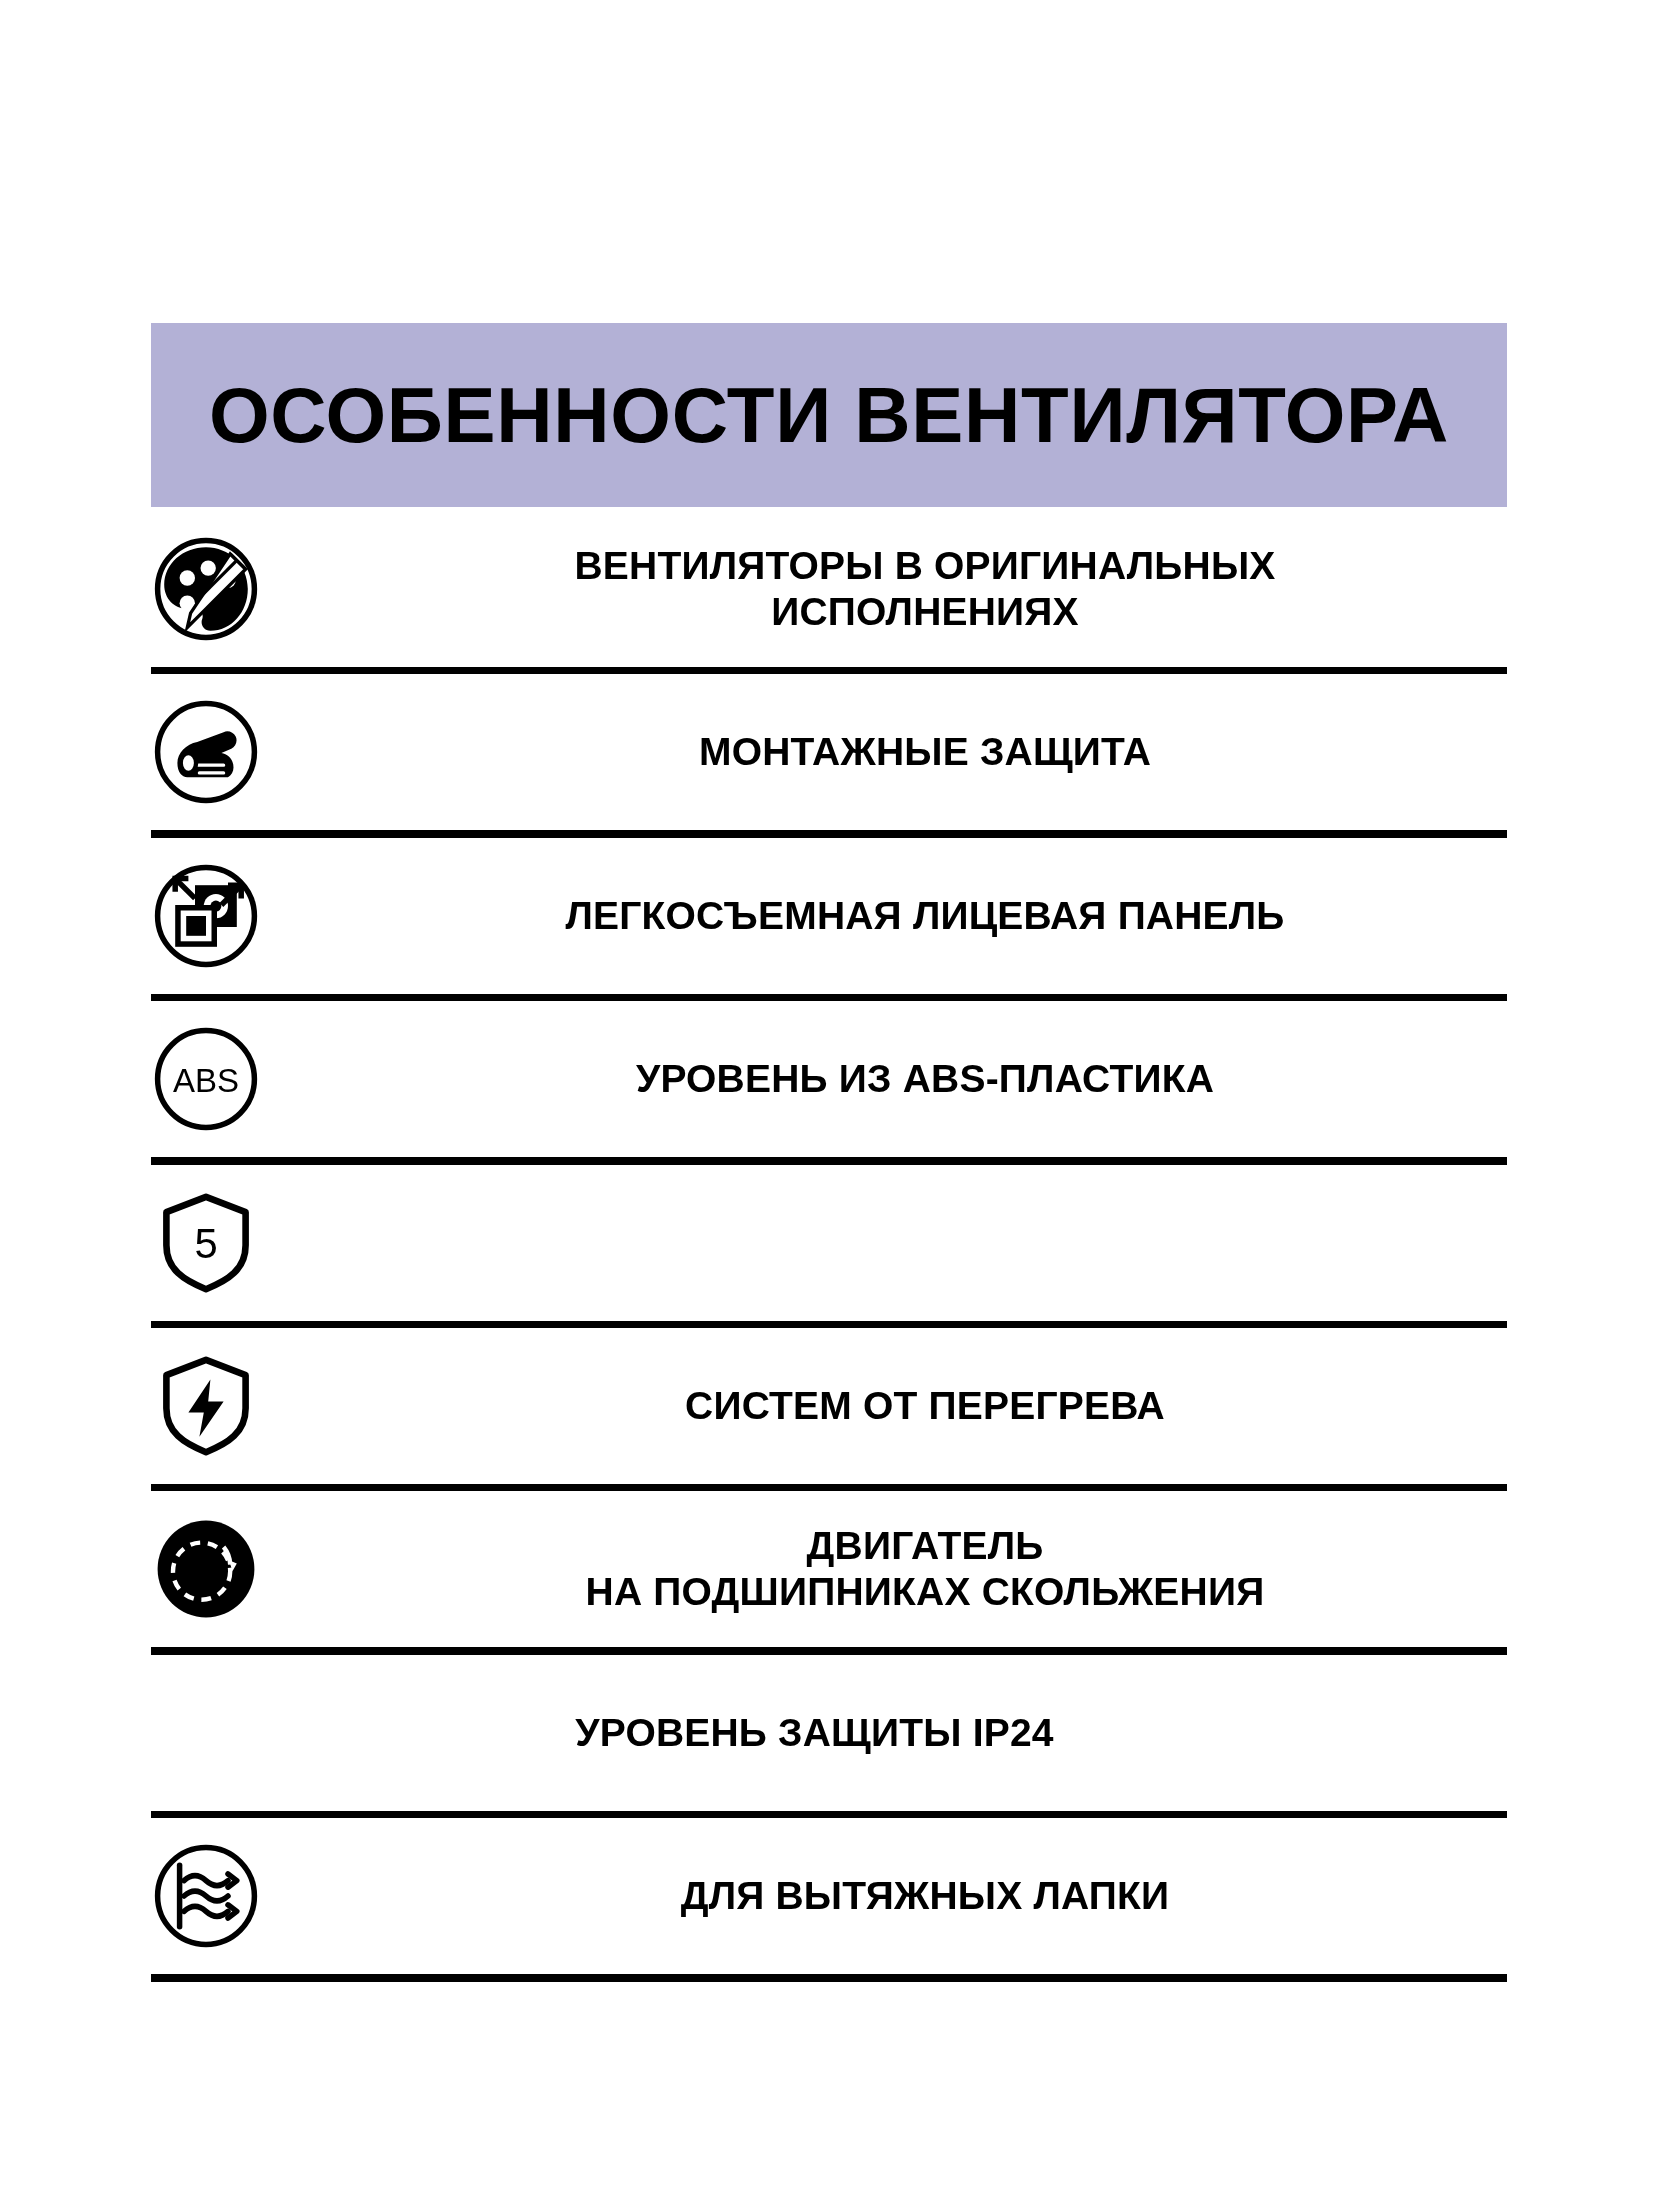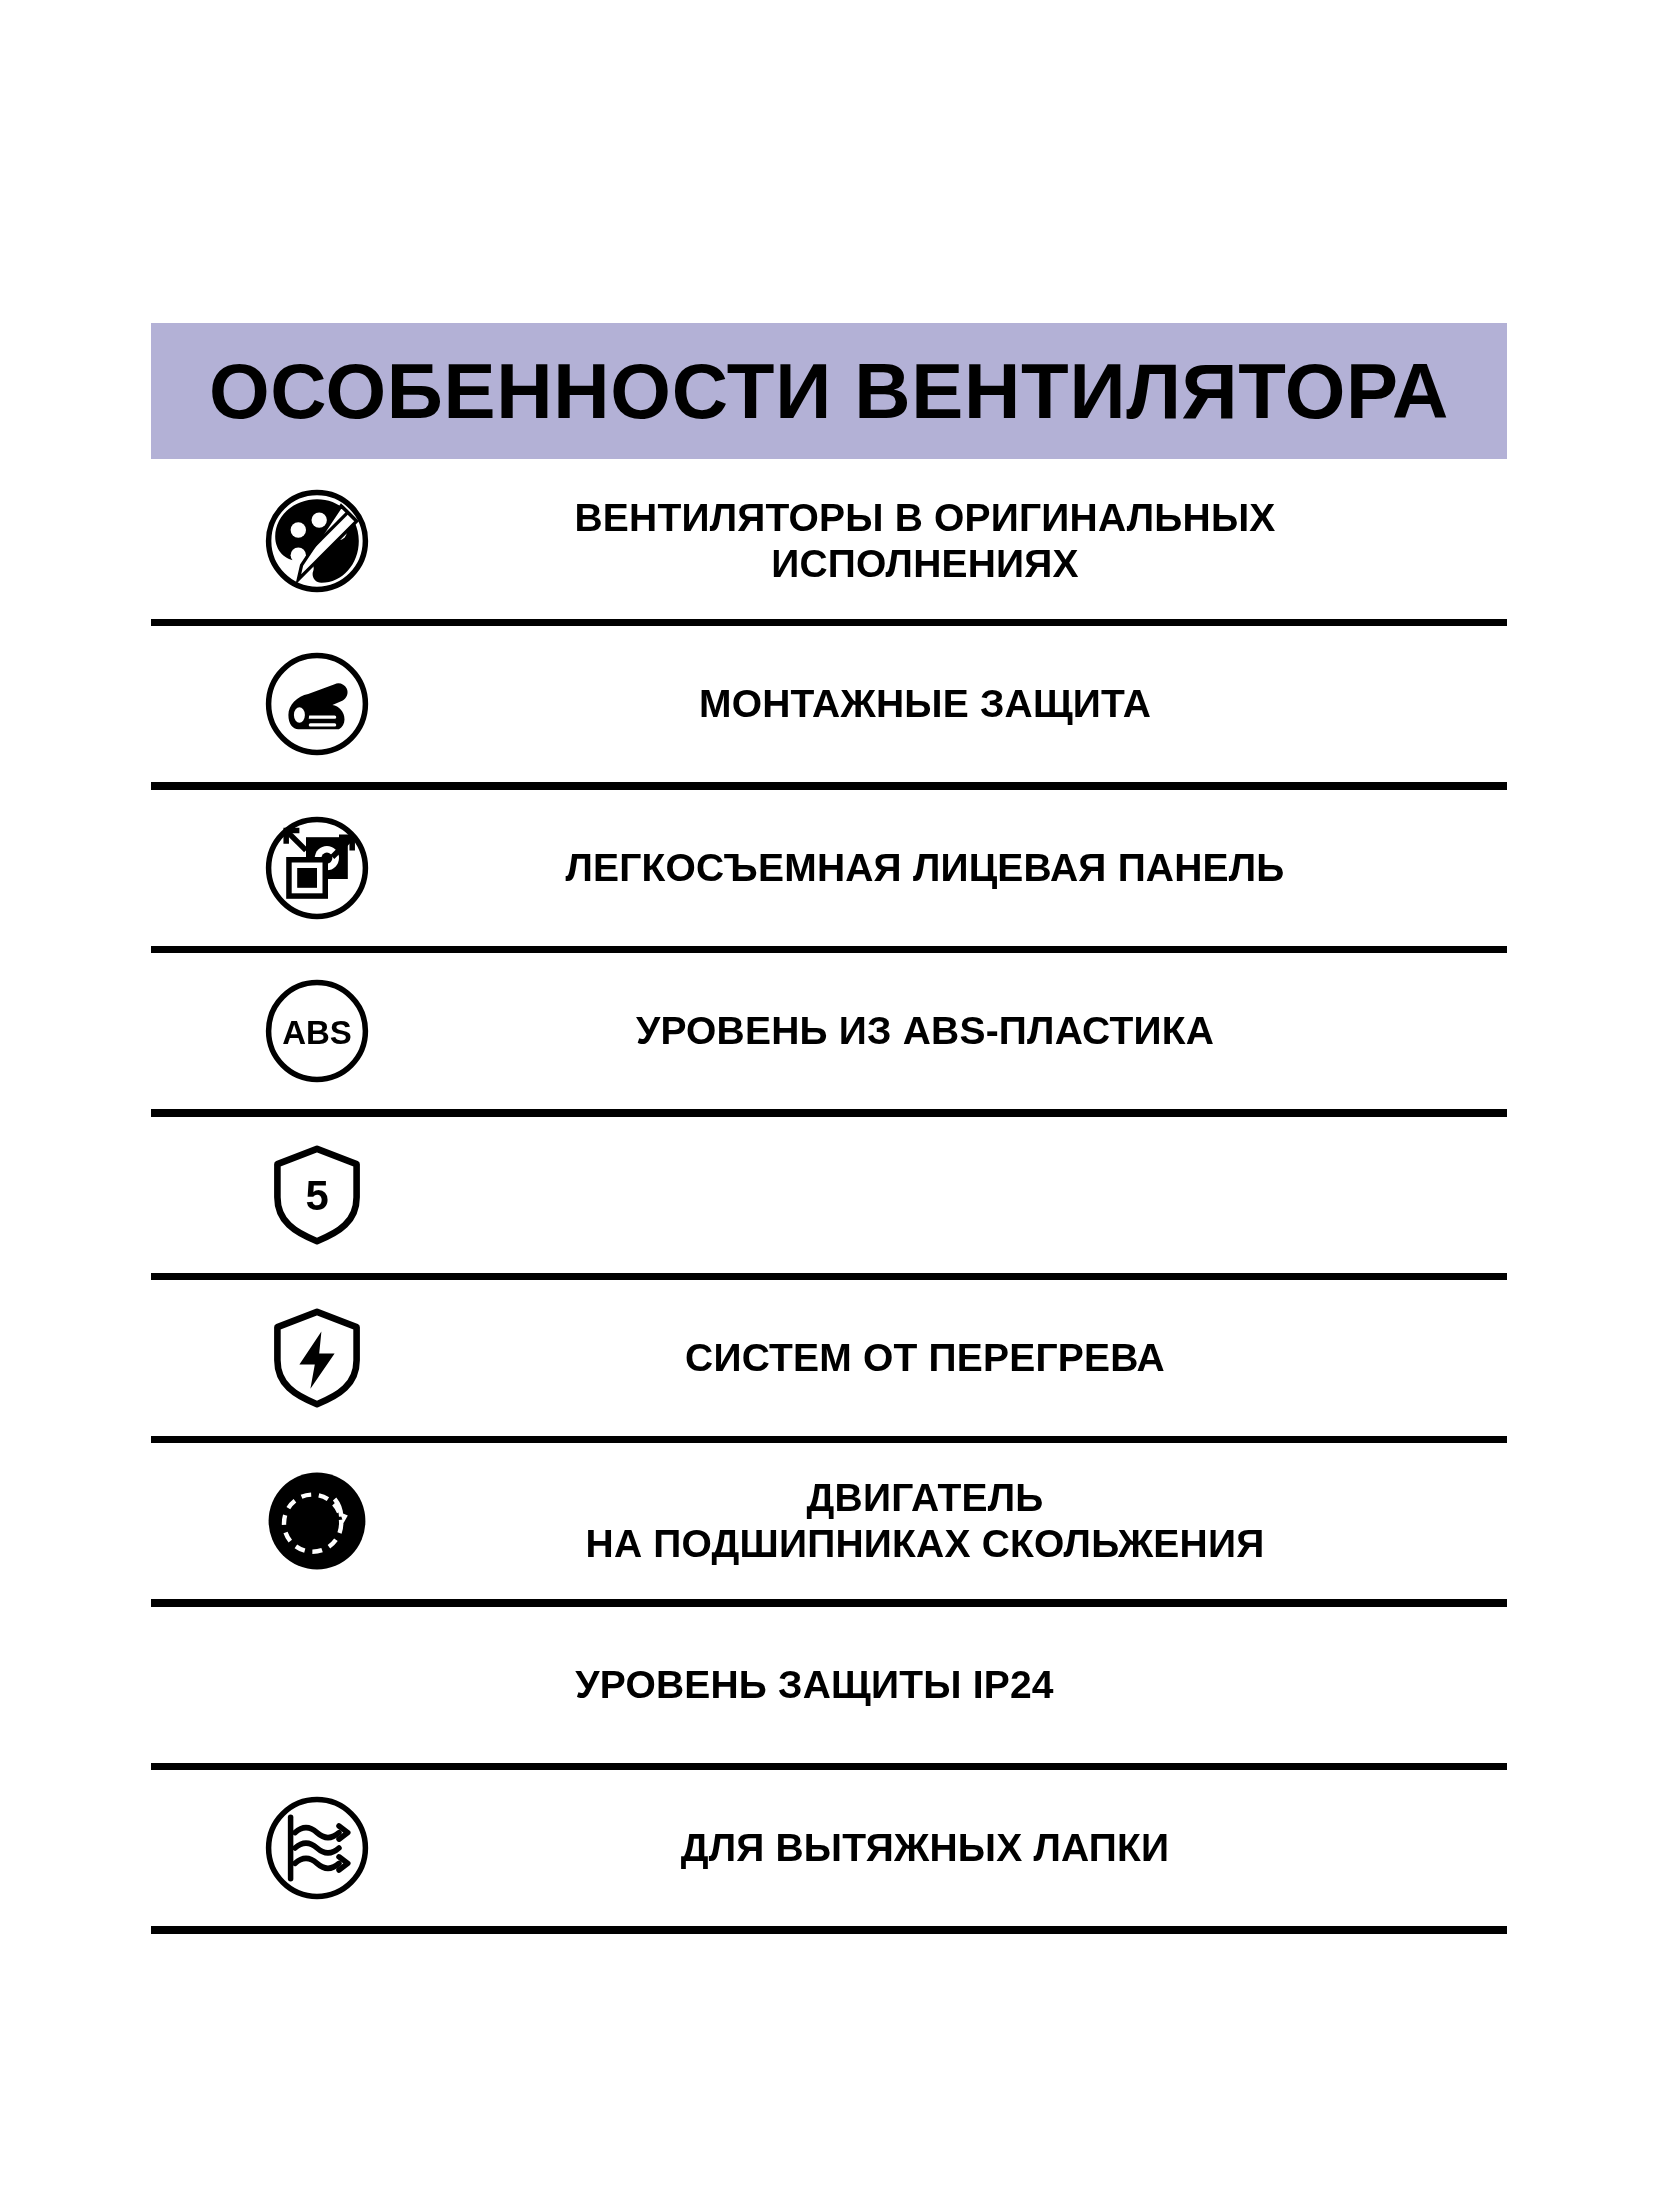--- a/index.html
+++ b/index.html
@@ -24,21 +24,21 @@
   .panel {
     position: absolute;
     left: 151px;
     top: 323px;
     width: 1356px;
   }
 
   
   .title-bar {
     background: #b3b1d6;
-    height: 136px;
+    height: 184px;
     display: flex;
     align-items: center;
     justify-content: center;
     box-sizing: border-box;
     padding: 0 14.7px;
   }
   .title-bar .title-text {
     font-size: 78px;
     font-weight: bold;
     letter-spacing: 0.7px;
@@ -61,22 +61,21 @@
     display: flex;
     align-items: center;
     min-height: 156px;
     box-sizing: border-box;
   }
   .row .icon-cell {
     width: 221px;
     flex: 0 0 221px;
     display: flex;
     align-items: center;
-    justify-content: flex-end;
-    font-weight: bold;
+    justify-content: flex-start;
   }
   .row .label-cell {
     flex: 1 1 auto;
     display: flex;
     align-items: center;
     justify-content: center;
     padding-right: 29px;
   }
   .row .label-text {
     font-size: 39px;

